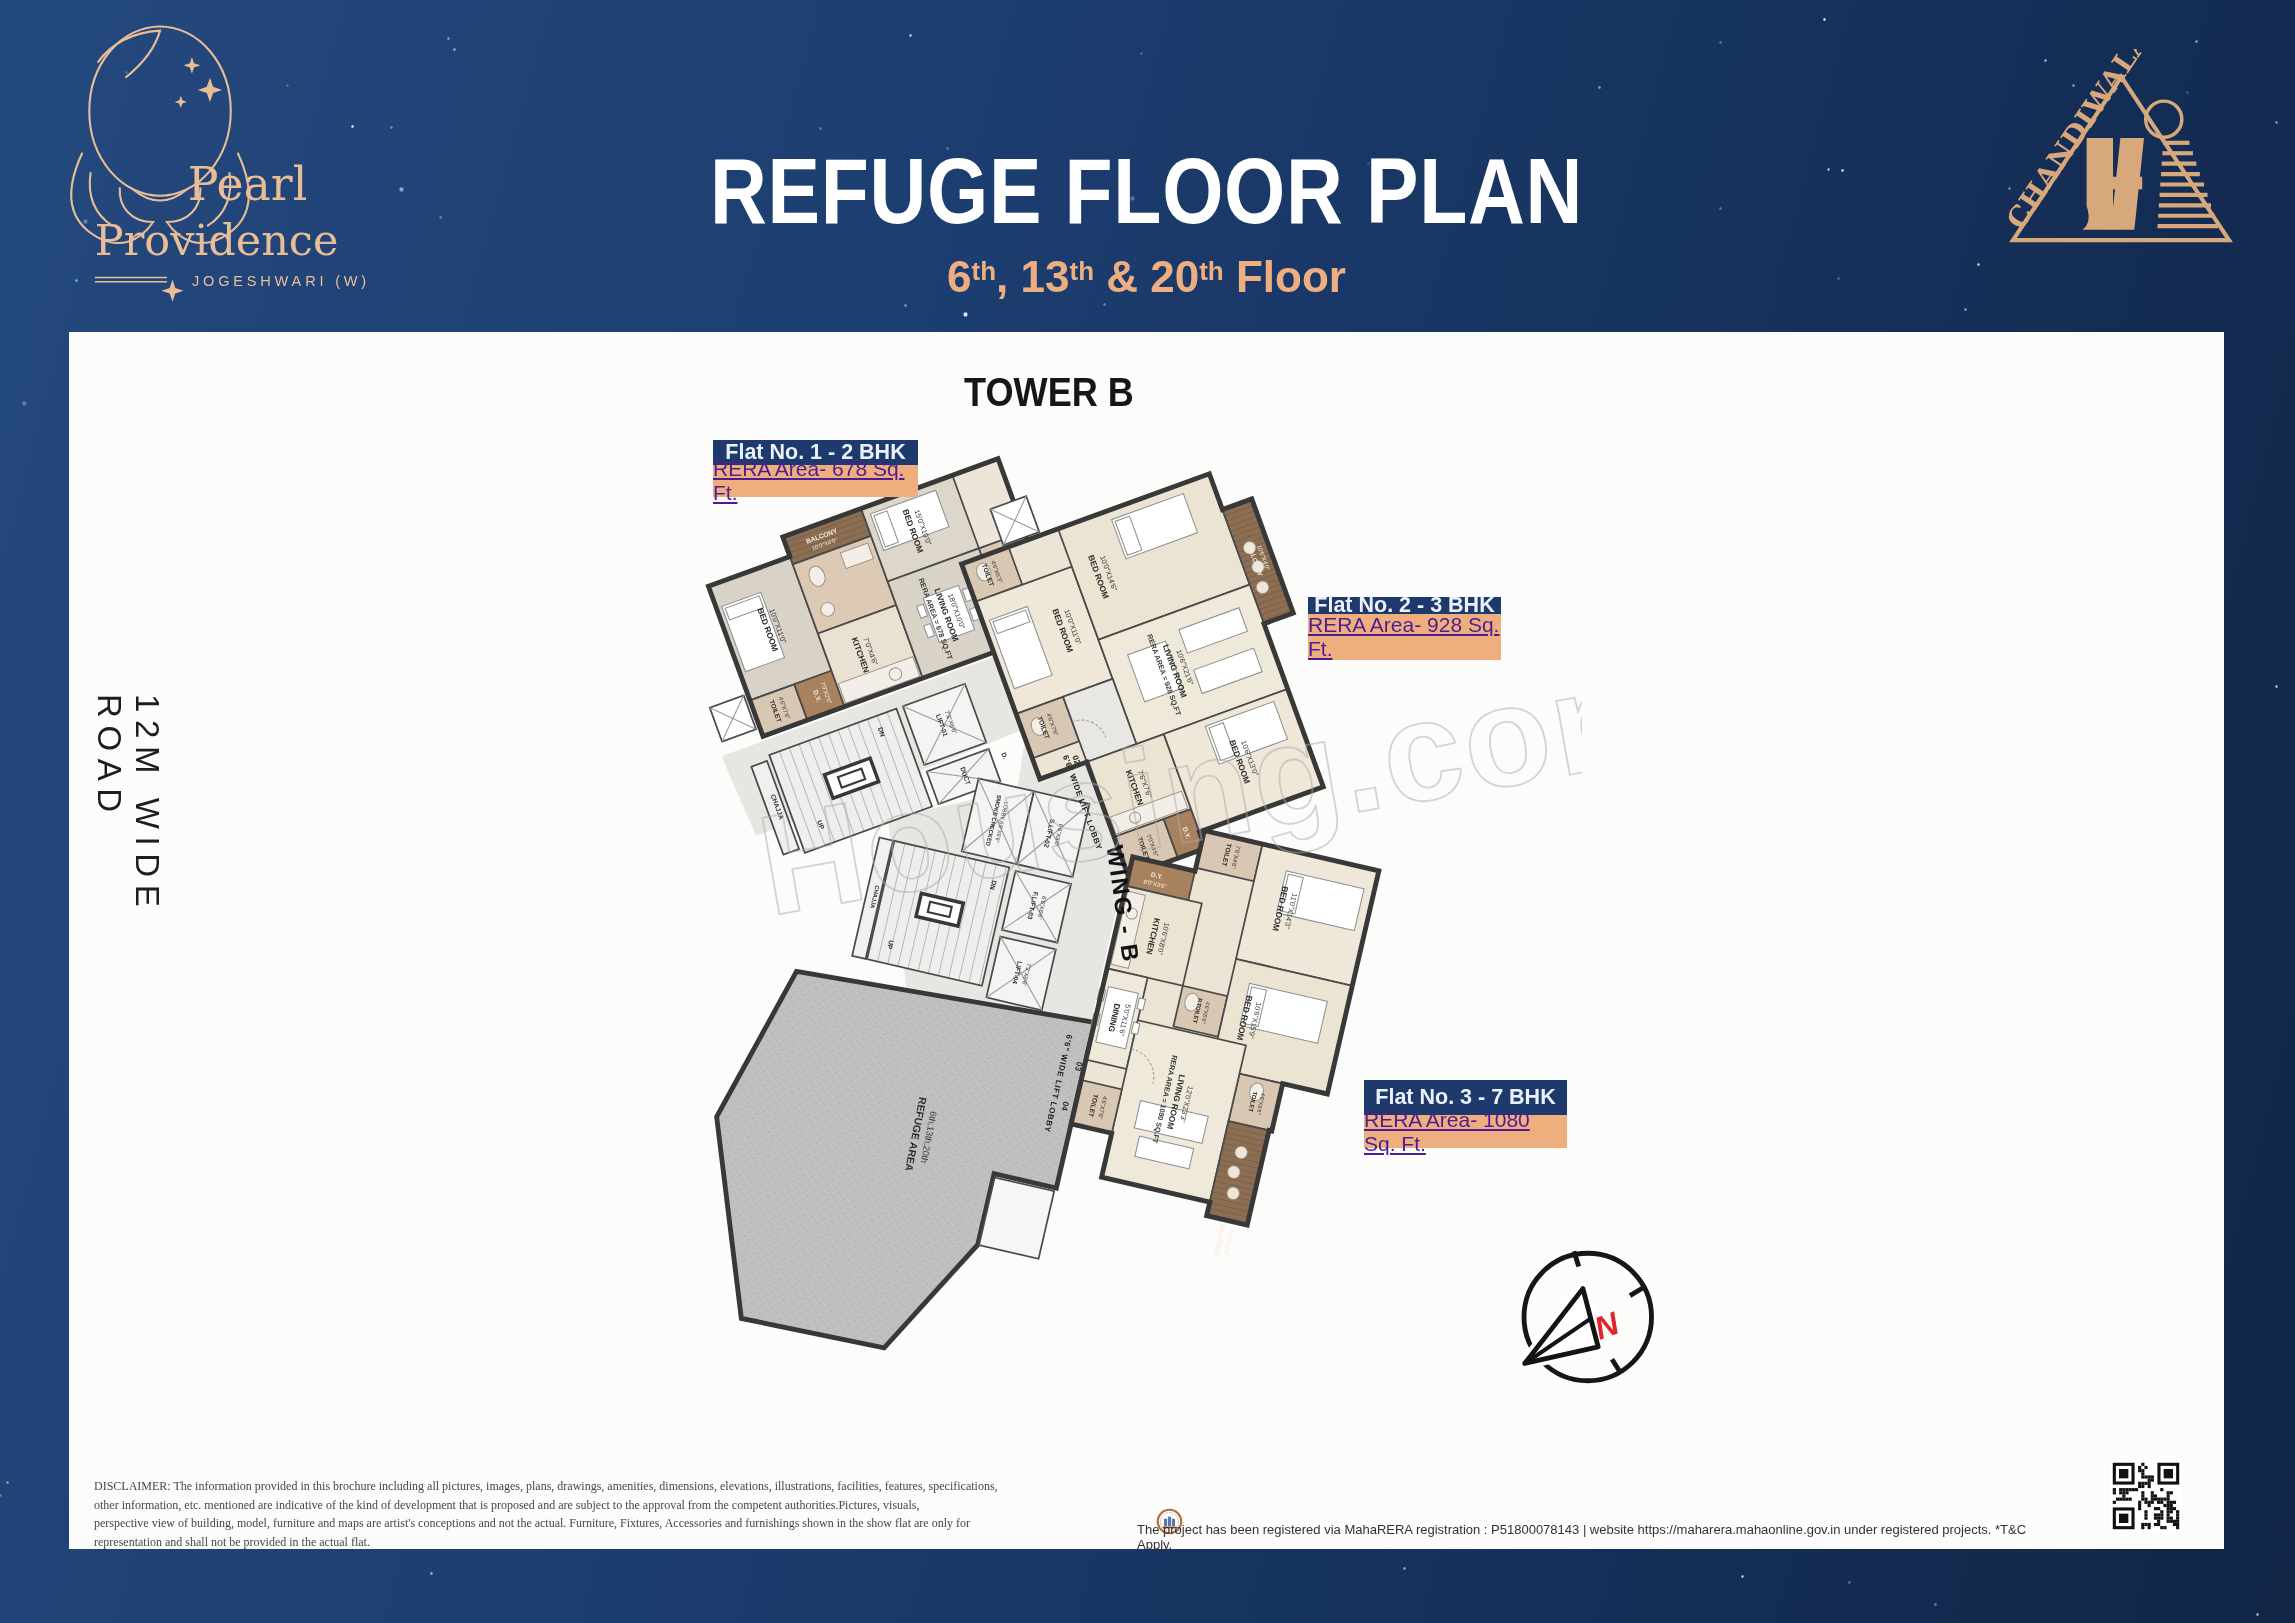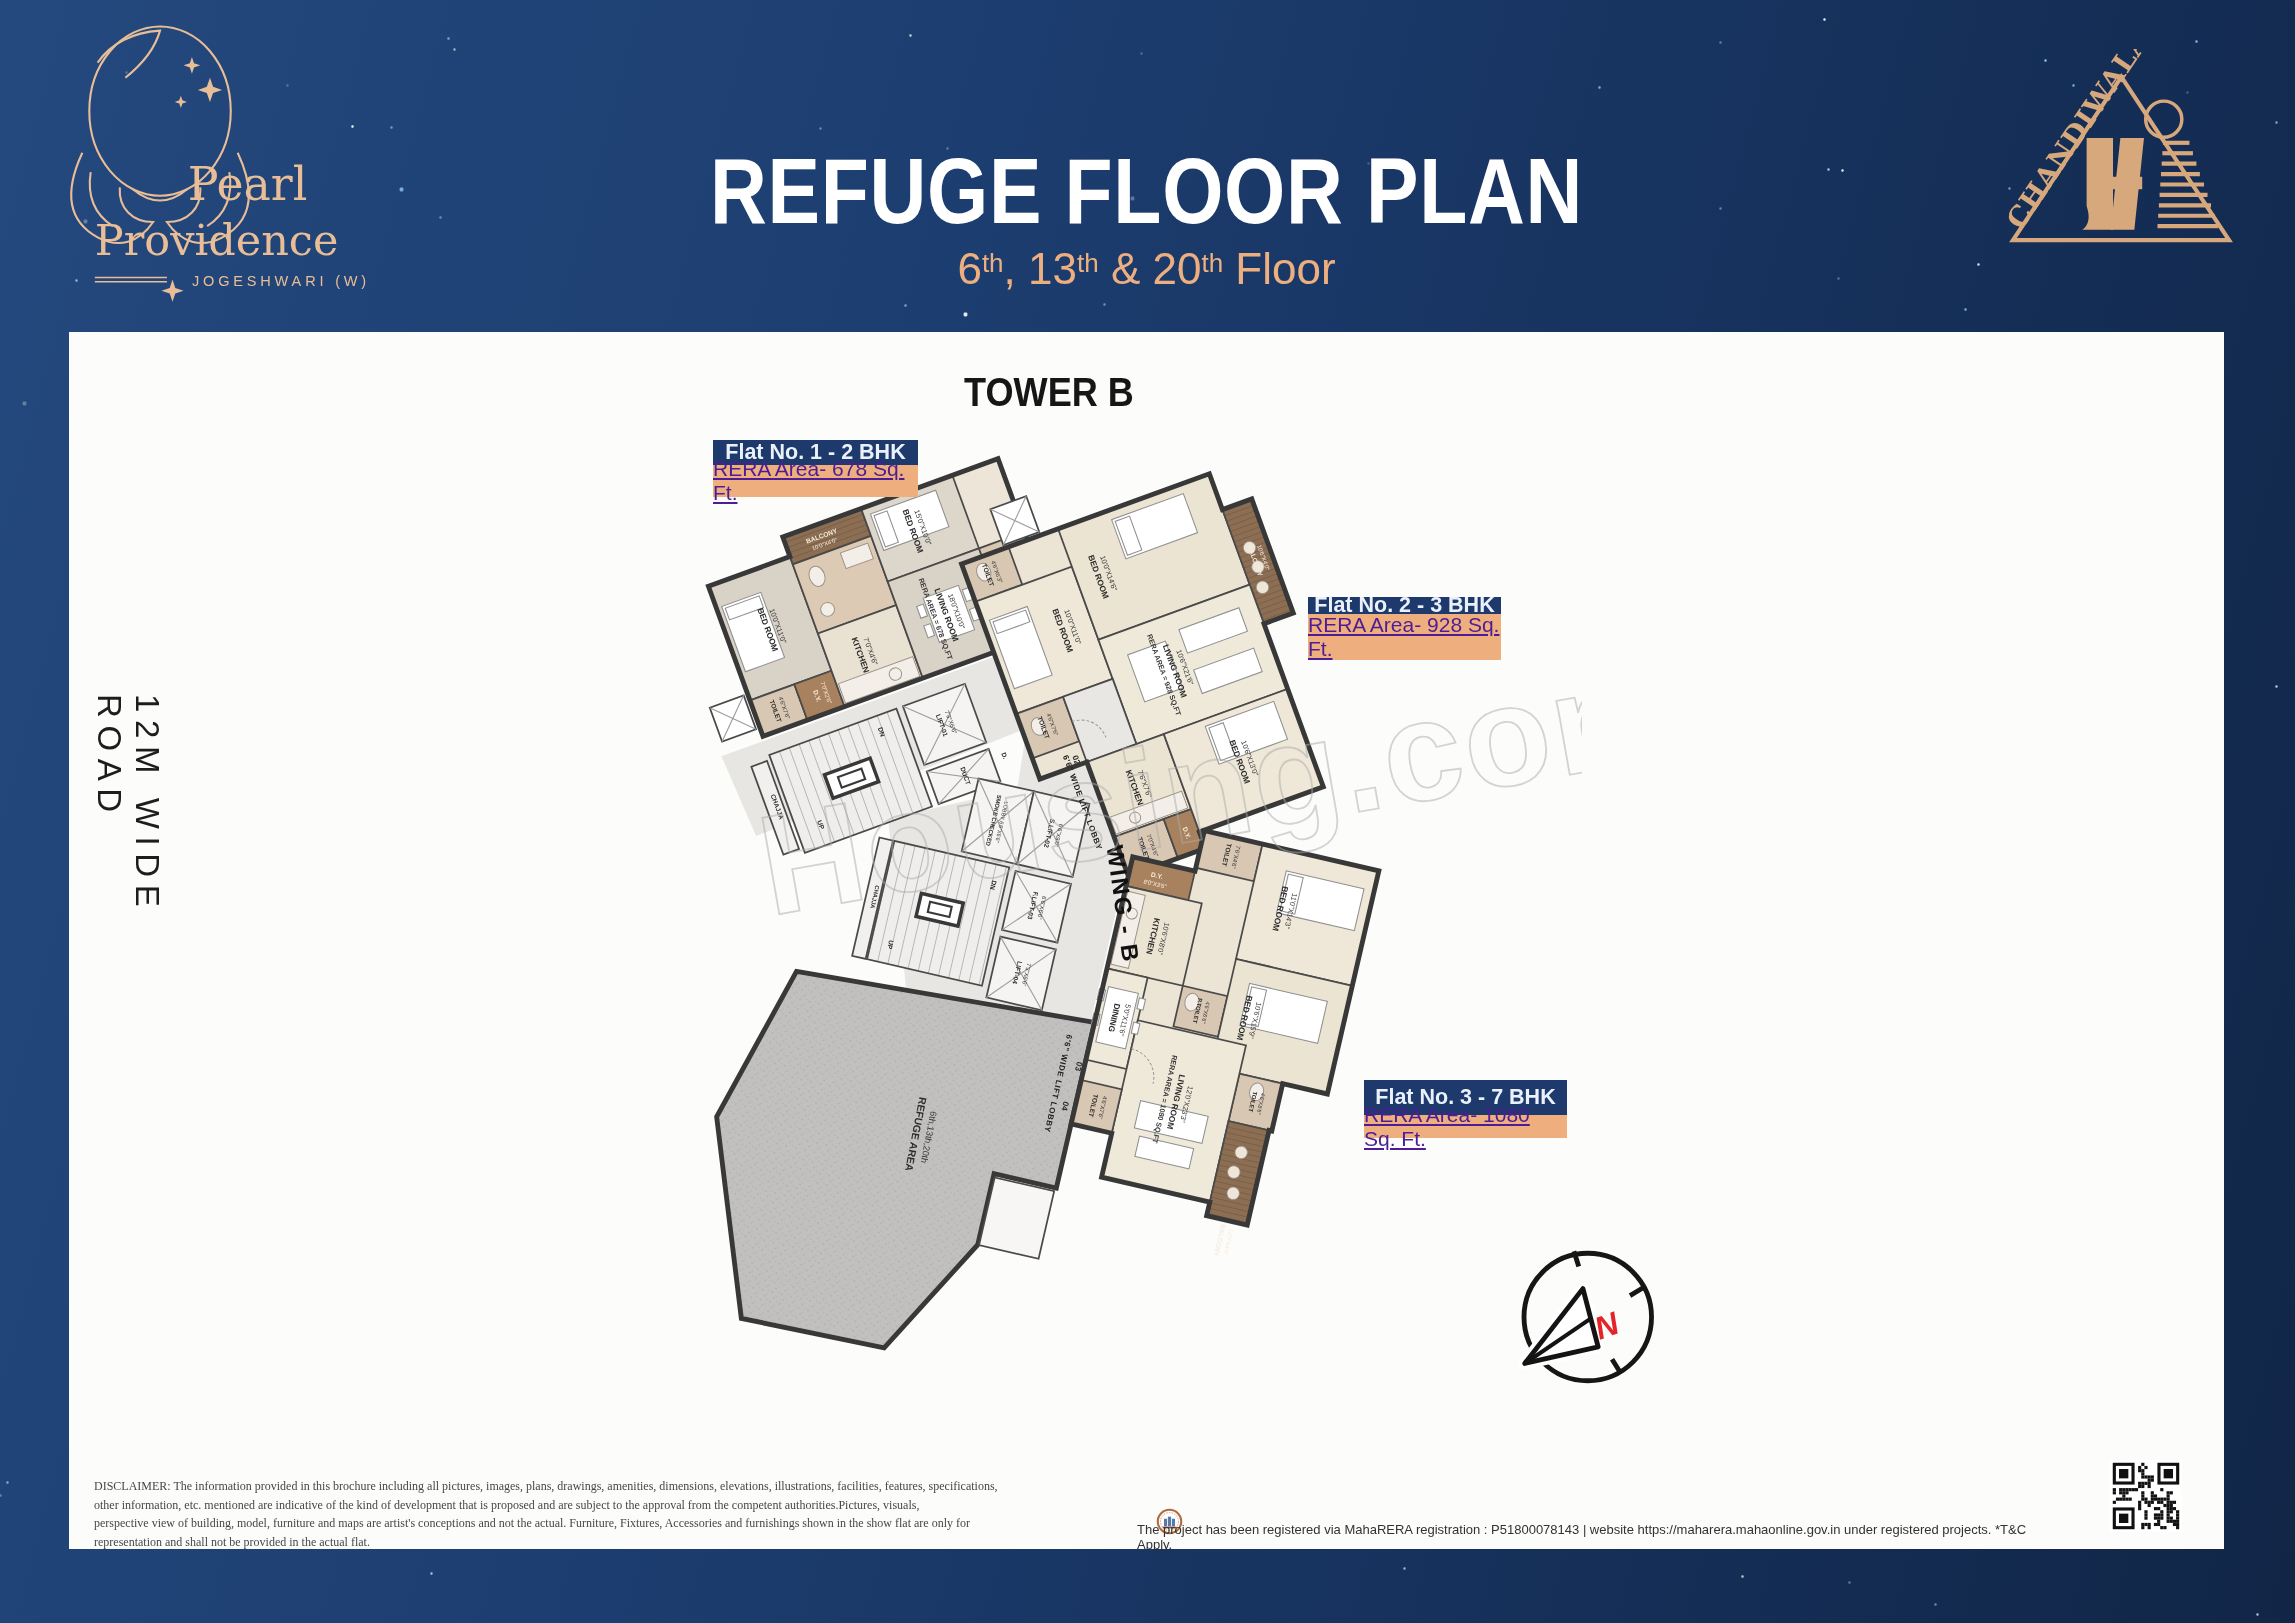--- a/index.html
+++ b/index.html
@@ -7,22 +7,22 @@
         background:linear-gradient(105deg,#24497e 0%,#1c3d6f 38%,#16315c 68%,#112647 100%);
         font-family:"Liberation Sans",sans-serif;}
   .abs{position:absolute;}
   .starfield{position:absolute;top:0;left:0;width:0.7px;height:0.7px;border-radius:50%;}
   
   .panel{position:absolute;left:69px;top:332px;width:2155px;height:1217px;background:#fcfcfb;}
   
   .main-title{position:absolute;left:661px;top:139px;width:971px;text-align:center;
       color:#ffffff;font-size:82px;font-weight:800;letter-spacing:0.7px;
       transform:scale(.96,1.12);transform-origin:center top;white-space:nowrap;}
-  .sub-title{position:absolute;left:661px;top:244px;width:971px;text-align:center;
-      color:#edaf80;font-size:44px;font-weight:400;white-space:nowrap;}
+  .sub-title{position:absolute;left:661px;top:252px;width:971px;text-align:center;
+      color:#edaf80;font-size:44px;font-weight:700;white-space:nowrap;}
   .sub-title sup{font-size:26px;vertical-align:12.5px;}
   .tower-title{position:absolute;left:910px;top:371px;width:278px;text-align:center;
       color:#161616;font-size:38px;font-weight:800;transform:scale(.95,1.05);white-space:nowrap;}
   
   .flatbox{position:absolute;}
   .flatbox .navy{background:#1e3a6d;color:#eaf1fb;font-weight:700;font-size:21.5px;
       display:flex;align-items:center;justify-content:center;}
   .flatbox .peach{background:#efae7d;color:#4c1d95;font-size:21px;
       display:flex;align-items:center;justify-content:center;text-decoration:underline;}
   
@@ -381,21 +381,21 @@
   <div class="flatbox" style="left:713px;top:440px;width:205px">
     <div class="navy" style="height:25px">Flat No. 1 - 2 BHK</div>
     <div class="peach" style="height:32px">RERA Area- 678 Sq. Ft.</div>
   </div>
   <div class="flatbox" style="left:1308px;top:597px;width:193px">
     <div class="navy" style="height:17px">Flat No. 2 - 3 BHK</div>
     <div class="peach" style="height:46px">RERA Area- 928 Sq. Ft.</div>
   </div>
   <div class="flatbox" style="left:1364px;top:1080px;width:203px">
     <div class="navy" style="height:35px">Flat No. 3 - 7 BHK</div>
-    <div class="peach" style="height:23px">RERA Area- 1080 Sq. Ft.</div>
+    <div class="peach" style="height:33px">RERA Area- 1080 Sq. Ft.</div>
   </div>
 
   <svg class="abs" style="left:1515px;top:1244px" width="149" height="153" viewBox="0 0 215 220">
     <circle cx="105" cy="105" r="92" fill="none" stroke="#161616" stroke-width="7"></circle>
     <g stroke="#161616" stroke-width="7">
       <line x1="85" y1="10" x2="92" y2="32"></line>
       <line x1="186" y1="62" x2="166" y2="74"></line>
       <line x1="152" y1="185" x2="140" y2="166"></line>
     </g>
     <path d="M14,172 L98,64 L120,148 Z" fill="#ffffff" stroke="#ffffff" stroke-width="18" stroke-linejoin="round"></path>

